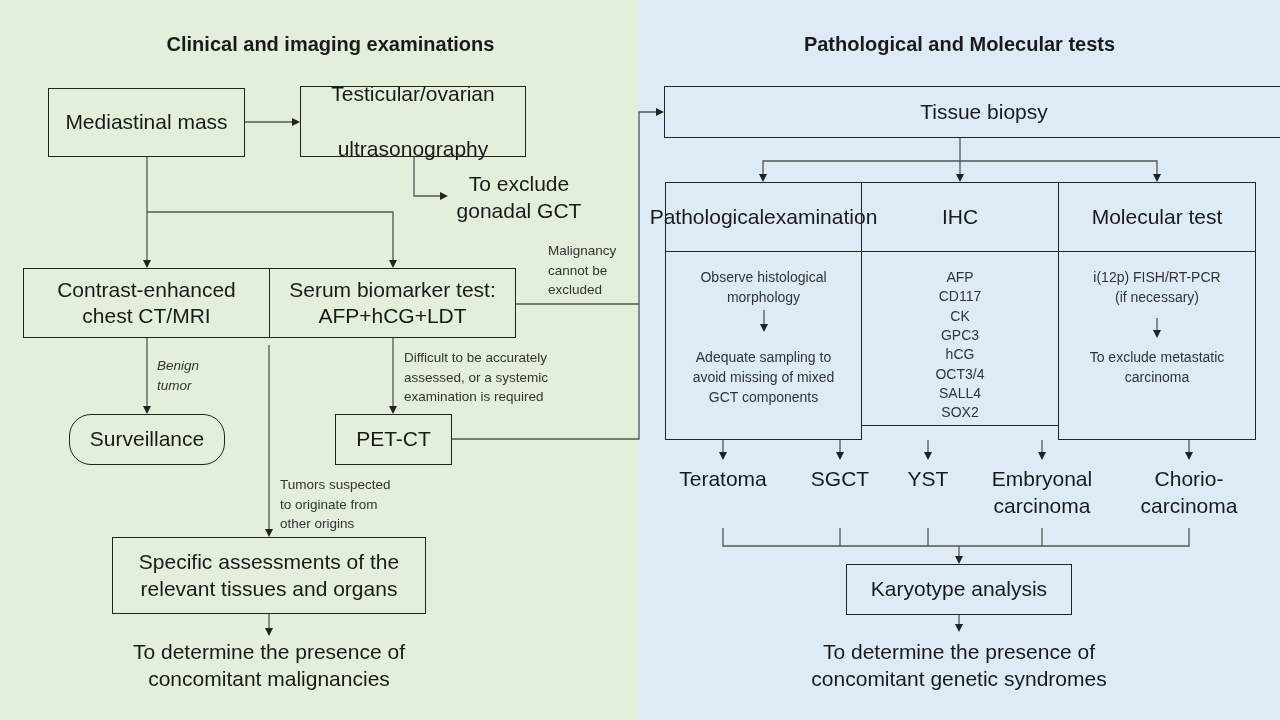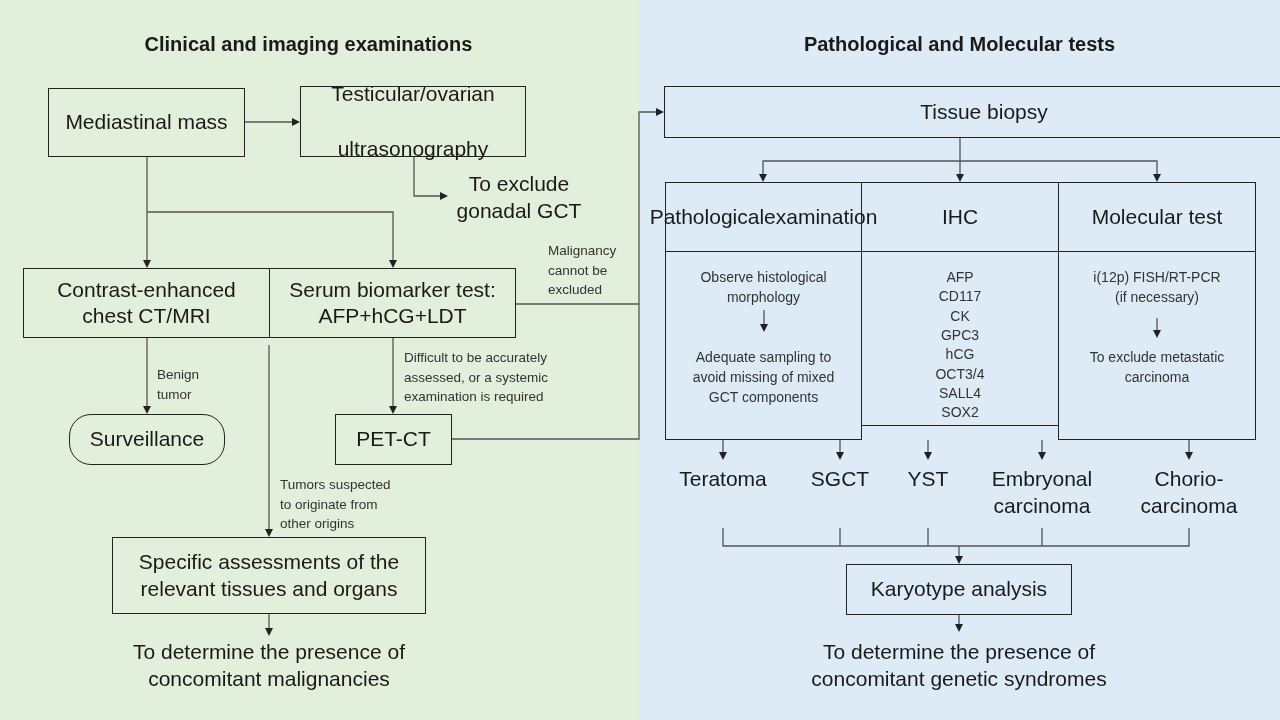--- a/index.html
+++ b/index.html
@@ -80,21 +80,21 @@
   <polyline points="723,528 723,546 1189,546 1189,528"></polyline>
   <line x1="840" y1="528" x2="840" y2="546"></line>
   <line x1="928" y1="528" x2="928" y2="546"></line>
   <line x1="1042" y1="528" x2="1042" y2="546"></line>
   <line x1="959" y1="546" x2="959" y2="558"></line>
   <polygon points="959,564 955,556 963,556"></polygon>
   <line x1="959" y1="614" x2="959" y2="626"></line>
   <polygon points="959,632 955,624 963,624"></polygon>
 </svg>
 
-<div class="heading" style="left:0;width:617px;top:33px;">Clinical and imaging examinations</div>
+<div class="heading" style="left:0;width:617px;top:33px;padding-left:22px;">Clinical and imaging examinations</div>
 
 <div class="box" style="left:48px;top:88px;width:197px;height:69px;">
   <span>Mediastinal mass</span>
 </div>
 
 <div class="box" style="left:300px;top:86px;width:226px;height:71px;flex-direction:column;gap:28px;">
   <span>Testicular/ovarian</span>
   <span>ultrasonography</span>
 </div>
 
@@ -112,21 +112,21 @@
   <span>Serum biomarker test:</span>
   <span>AFP+hCG+LDT</span>
 </div>
 
 <div class="note" style="left:548px;top:241px;">
   <div>Malignancy</div>
   <div>cannot be</div>
   <div>excluded</div>
 </div>
 
-<div class="note" style="left:157px;top:365px;">
+<div class="note" style="left:157px;top:356px;font-style:italic;">
   <div>Benign</div>
   <div>tumor</div>
 </div>
 
 <div class="note" style="left:404px;top:348px;">
   <div>Difficult to be accurately</div>
   <div>assessed, or a systemic</div>
   <div>examination is required</div>
 </div>
 

